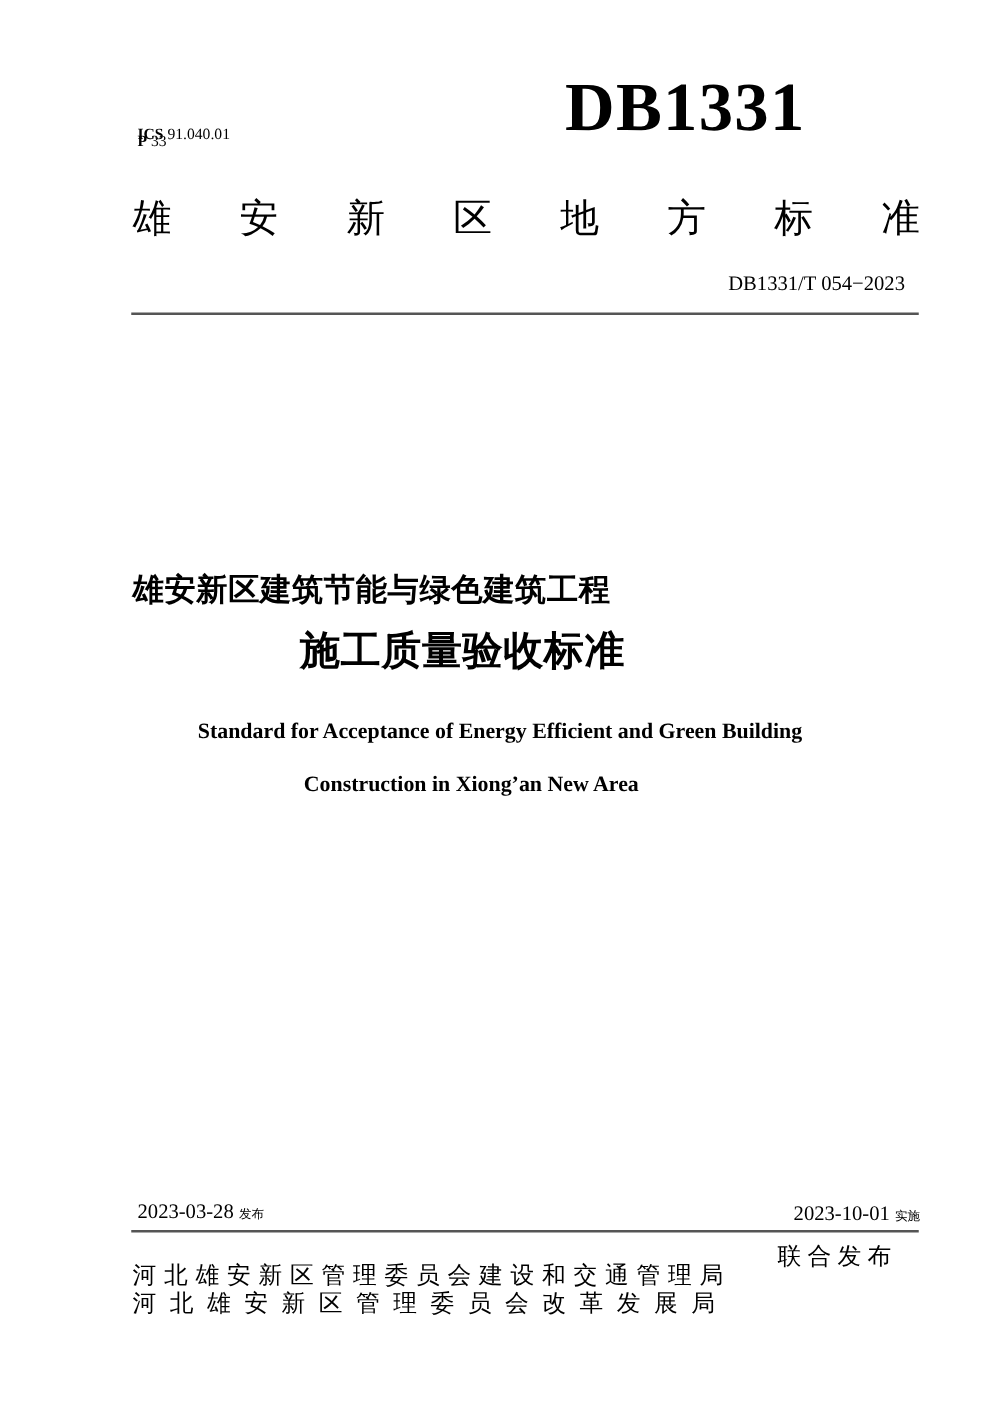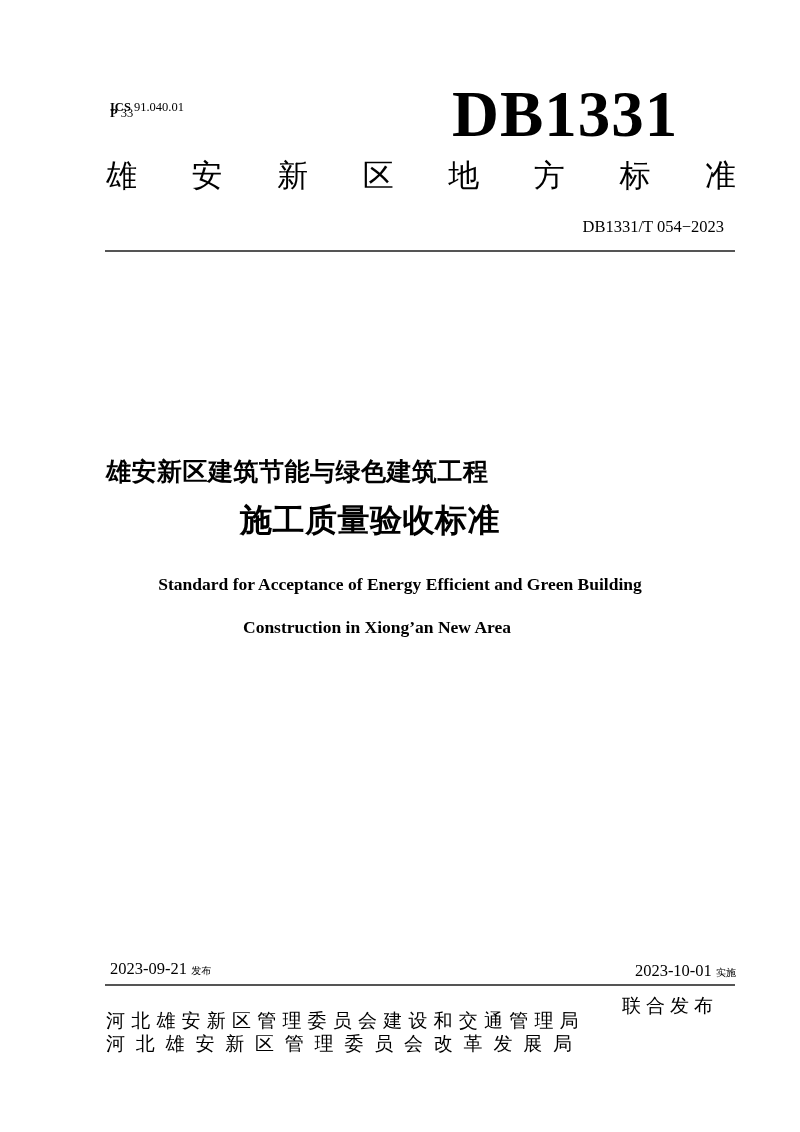--- a/index.html
+++ b/index.html
@@ -22,22 +22,22 @@
       font-size: 12.5px;
       line-height: 16px;
     }
     .ics b { font-weight: bold; }
     .pcode {
       left: 110px; top: 105px;
       font-size: 12.5px;
       line-height: 16px;
     }
     .db-code {
-      left: 452px; top: 74px;
-      font-size: 65px;
+      left: 452px; top: 46px;
+      font-size: 55px;
       font-weight: bold;
       line-height: 80px;
       letter-spacing: 1px;
       font-family: "Liberation Serif", "DejaVu Serif", serif;
     }
     .local-std {
       left: 106px; top: 154px;
       width: 630px;
       display: flex;
       justify-content: space-between;
@@ -149,21 +149,21 @@
 <div class="abs std-number">DB1331/T 054−2023</div>
 
 <div class="abs rule rule-top"></div>
 
 <div class="abs title-zh-1">雄安新区建筑节能与绿色建筑工程</div>
 <div class="abs title-zh-2">施工质量验收标准</div>
 <div class="abs title-en-1">Standard for Acceptance of Energy Efficient and Green Building</div>
 <div class="abs title-en-2">Construction in Xiong’an New Area</div>
 
 <div class="abs issue-date">
-  <span>2023-09-21</span>
+  <span>2023-03-28</span>
   <span class="zh-inline">发布</span>
 </div>
 <div class="abs impl-date">
   <span>2023-10-01</span>
   <span class="zh-inline">实施</span>
 </div>
 
 <div class="abs rule rule-bottom"></div>
 
 <div class="abs publisher publisher-1">河北雄安新区管理委员会建设和交通管理局</div>

